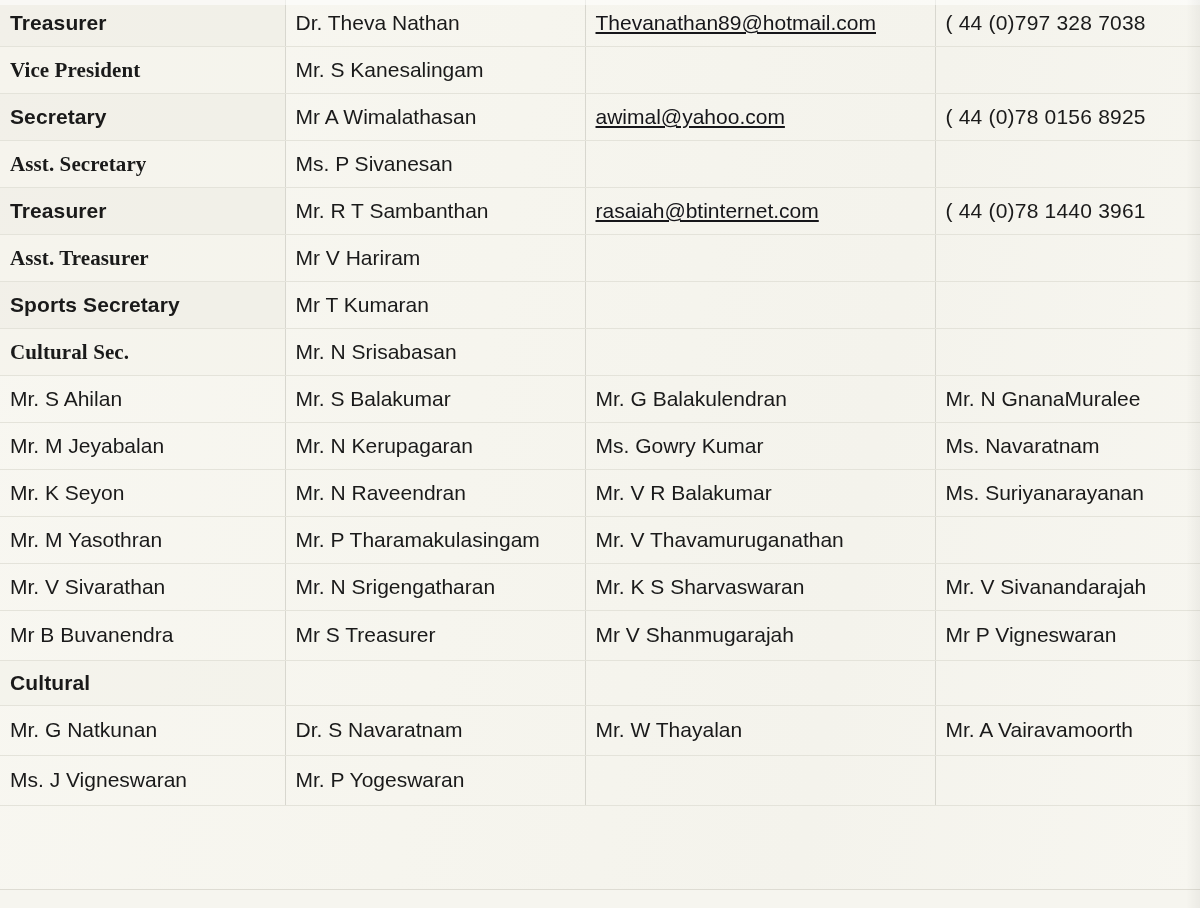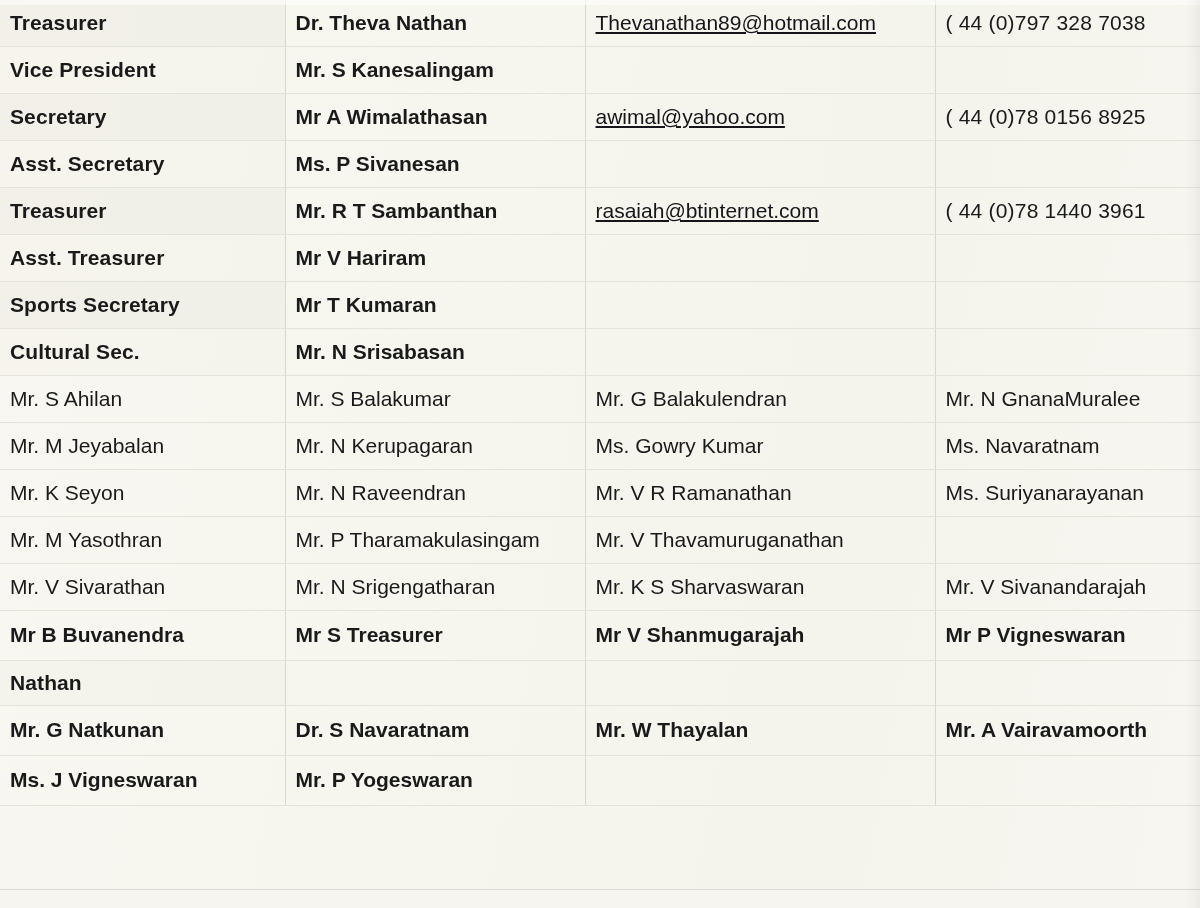--- a/index.html
+++ b/index.html
@@ -33,39 +33,39 @@
     line-height: 1.15;
     white-space: nowrap;
     overflow: visible;
     border-right: 1px solid #d8d7cf;
     border-bottom: 1px solid #e4e3da;
   }
   td.last-col { border-right: none; }
   tr.officer td { height: 46px; }
   tr.section td { height: 44px; }
   tr.member td  { height: 46px; }
-  tr.tall td    { height: 49px; font-weight: bold; }
+  tr.tall td    { height: 49px; }
 
   .col-a { width: 285px; }
   .col-b { width: 300px; }
   .col-c { width: 350px; }
   .col-d { width: 265px; }
 
   .role, .section-label {
     font-weight: bold;
     letter-spacing: .1px;
   }
-  .name { font-weight: bold; margin-top: 24px; }
+  .name { font-weight: normal; margin-top: 24px; }
   .email {
     text-decoration: underline;
     color: #16161a;
   }
   .phone { letter-spacing: .2px; }
   .shade-a { background: rgba(236,235,226,0.55); }
-  .shade-b { background: rgba(243,242,234,0.5); }
+  .shade-b { background: rgba(243,242,234,0.5); font-family: Liberation Serif, serif; }
   .tint { background: rgba(240,239,230,0.45); }
   .blank { }
   .scanline-top {
     position: absolute;
     left: 0; top: 0; right: 0;
     height: 5px;
     background: rgba(255,255,255,0.55);
     pointer-events: none;
   }
   .edge-shadow {
@@ -156,21 +156,21 @@
       </tr>
       <tr class="member">
         <td>Mr. M Jeyabalan</td>
         <td>Mr. N Kerupagaran</td>
         <td>Ms. Gowry Kumar</td>
         <td class="last-col">Ms. Navaratnam</td>
       </tr>
       <tr class="member">
         <td>Mr. K Seyon</td>
         <td>Mr. N Raveendran</td>
-        <td>Mr. V R Ramanathan</td>
+        <td>Mr. V R Balakumar</td>
         <td class="last-col">Ms. Suriyanarayanan</td>
       </tr>
       <tr class="member">
         <td>Mr. M Yasothran</td>
         <td>Mr. P Tharamakulasingam</td>
         <td>Mr. V Thavamuruganathan</td>
         <td class="last-col blank"></td>
       </tr>
       <tr class="member">
         <td>Mr. V Sivarathan</td>
@@ -180,21 +180,21 @@
       </tr>
 
       <tr class="tall">
         <td>Mr B Buvanendra</td>
         <td>Mr S Treasurer</td>
         <td>Mr V Shanmugarajah</td>
         <td class="last-col">Mr P Vigneswaran</td>
       </tr>
 
       <tr class="section">
-        <td class="section-label tint">Nathan</td>
+        <td class="section-label tint">Cultural</td>
         <td class="blank"></td>
         <td class="blank"></td>
         <td class="blank last-col"></td>
       </tr>
       <tr class="tall">
         <td>Mr. G Natkunan</td>
         <td>Dr. S Navaratnam</td>
         <td>Mr. W Thayalan</td>
         <td class="last-col">Mr. A Vairavamoorth</td>
       </tr>

